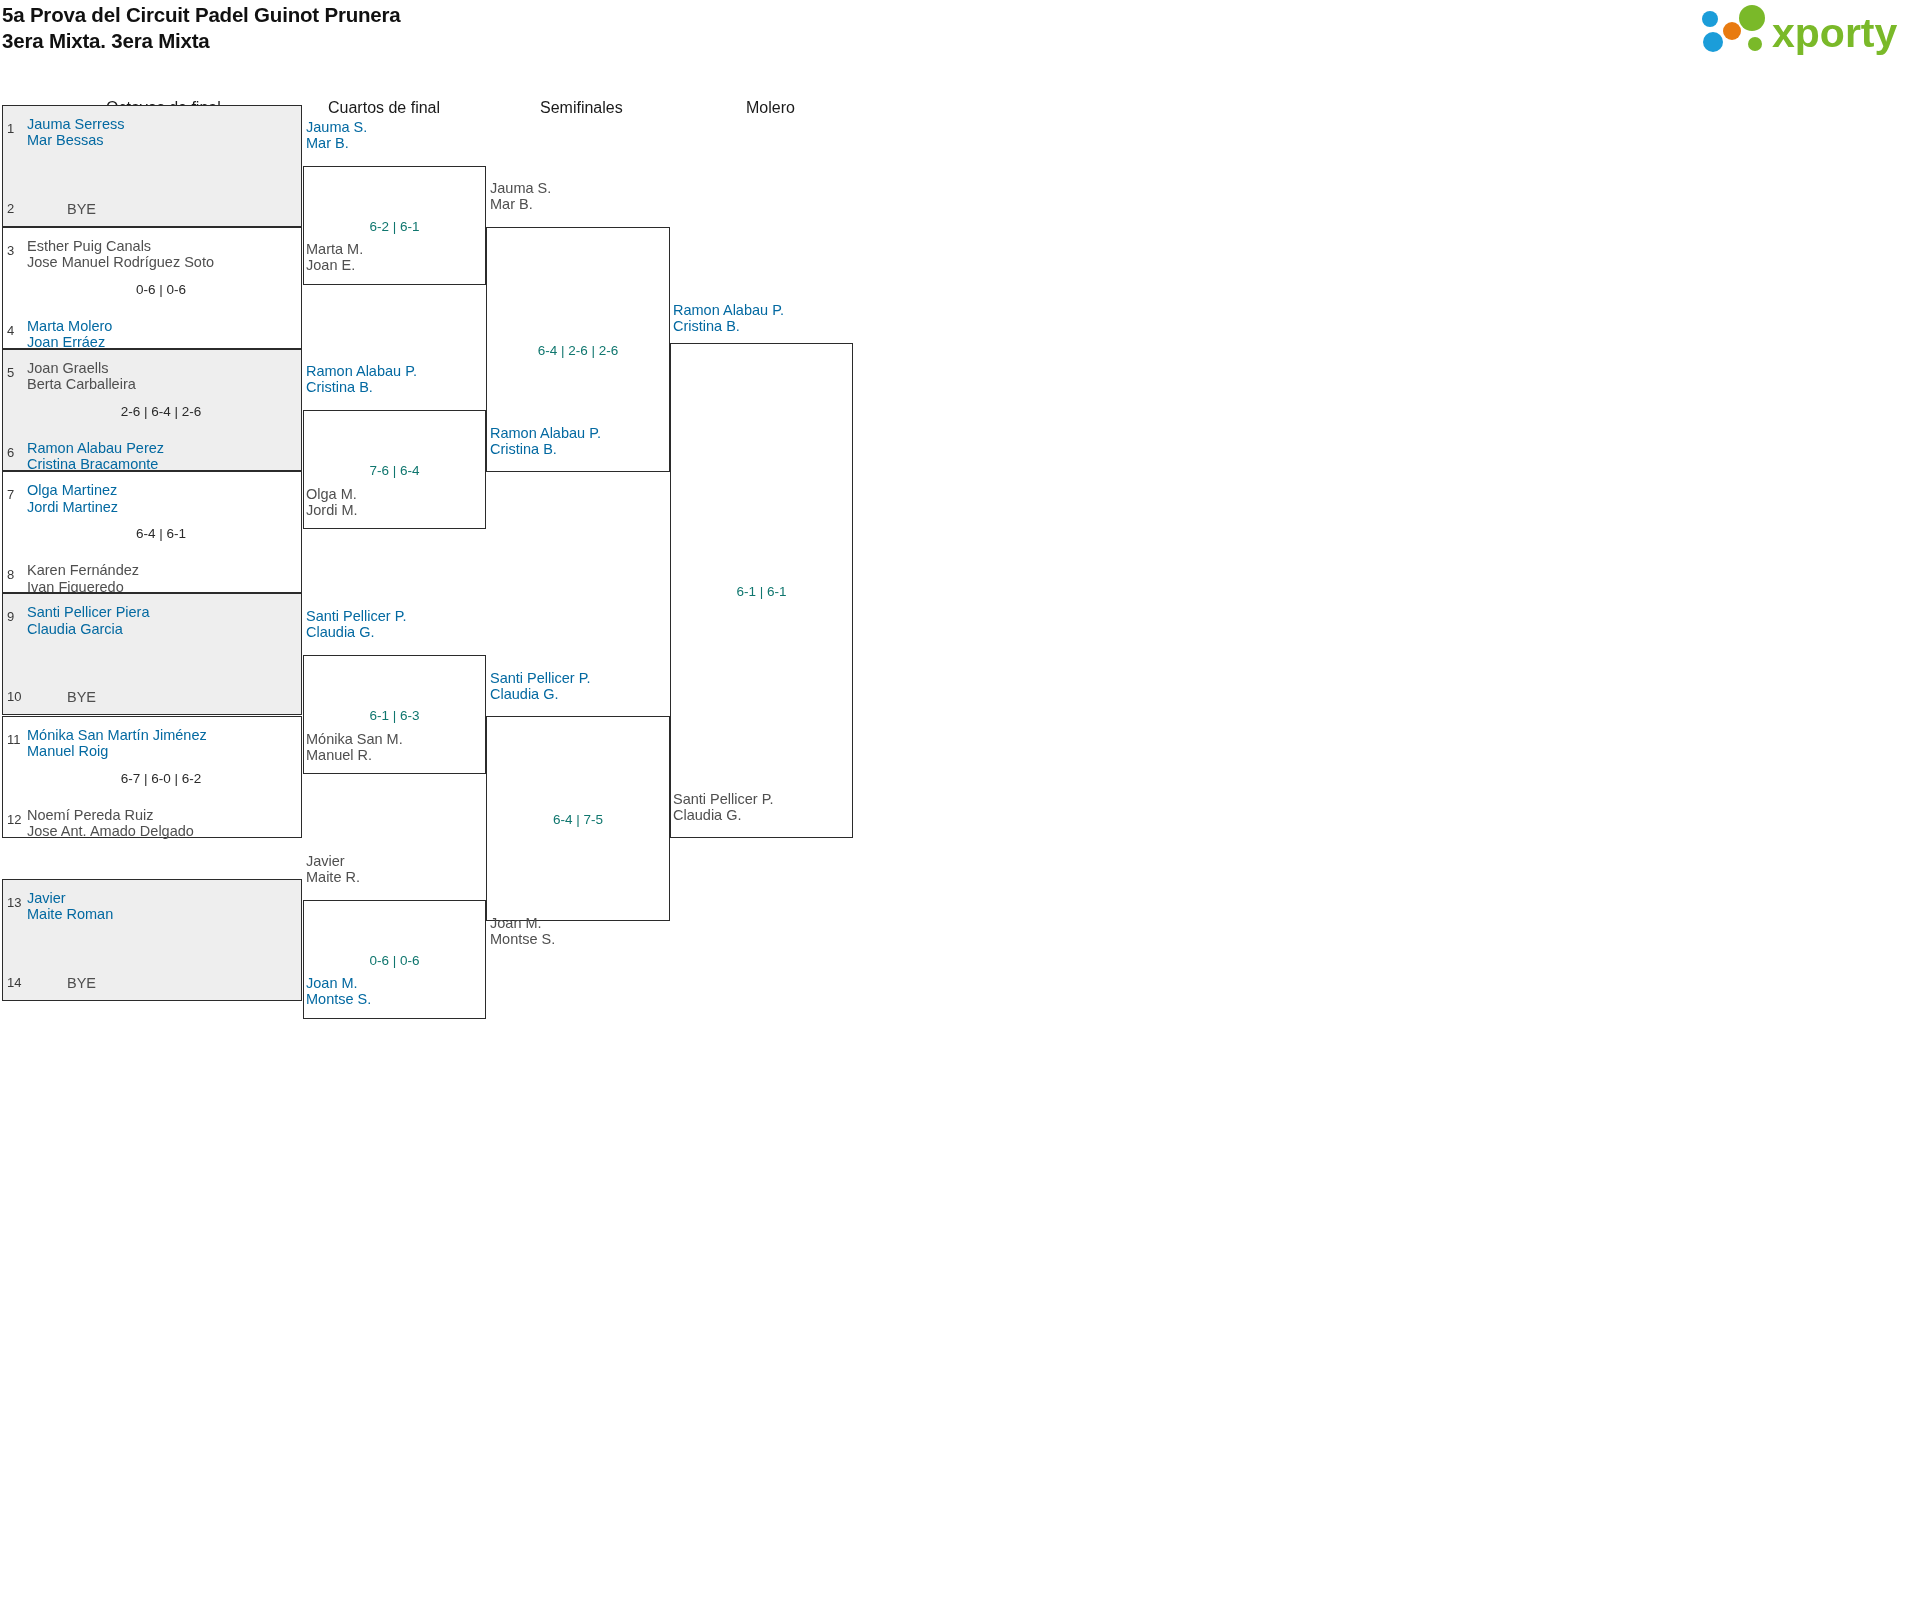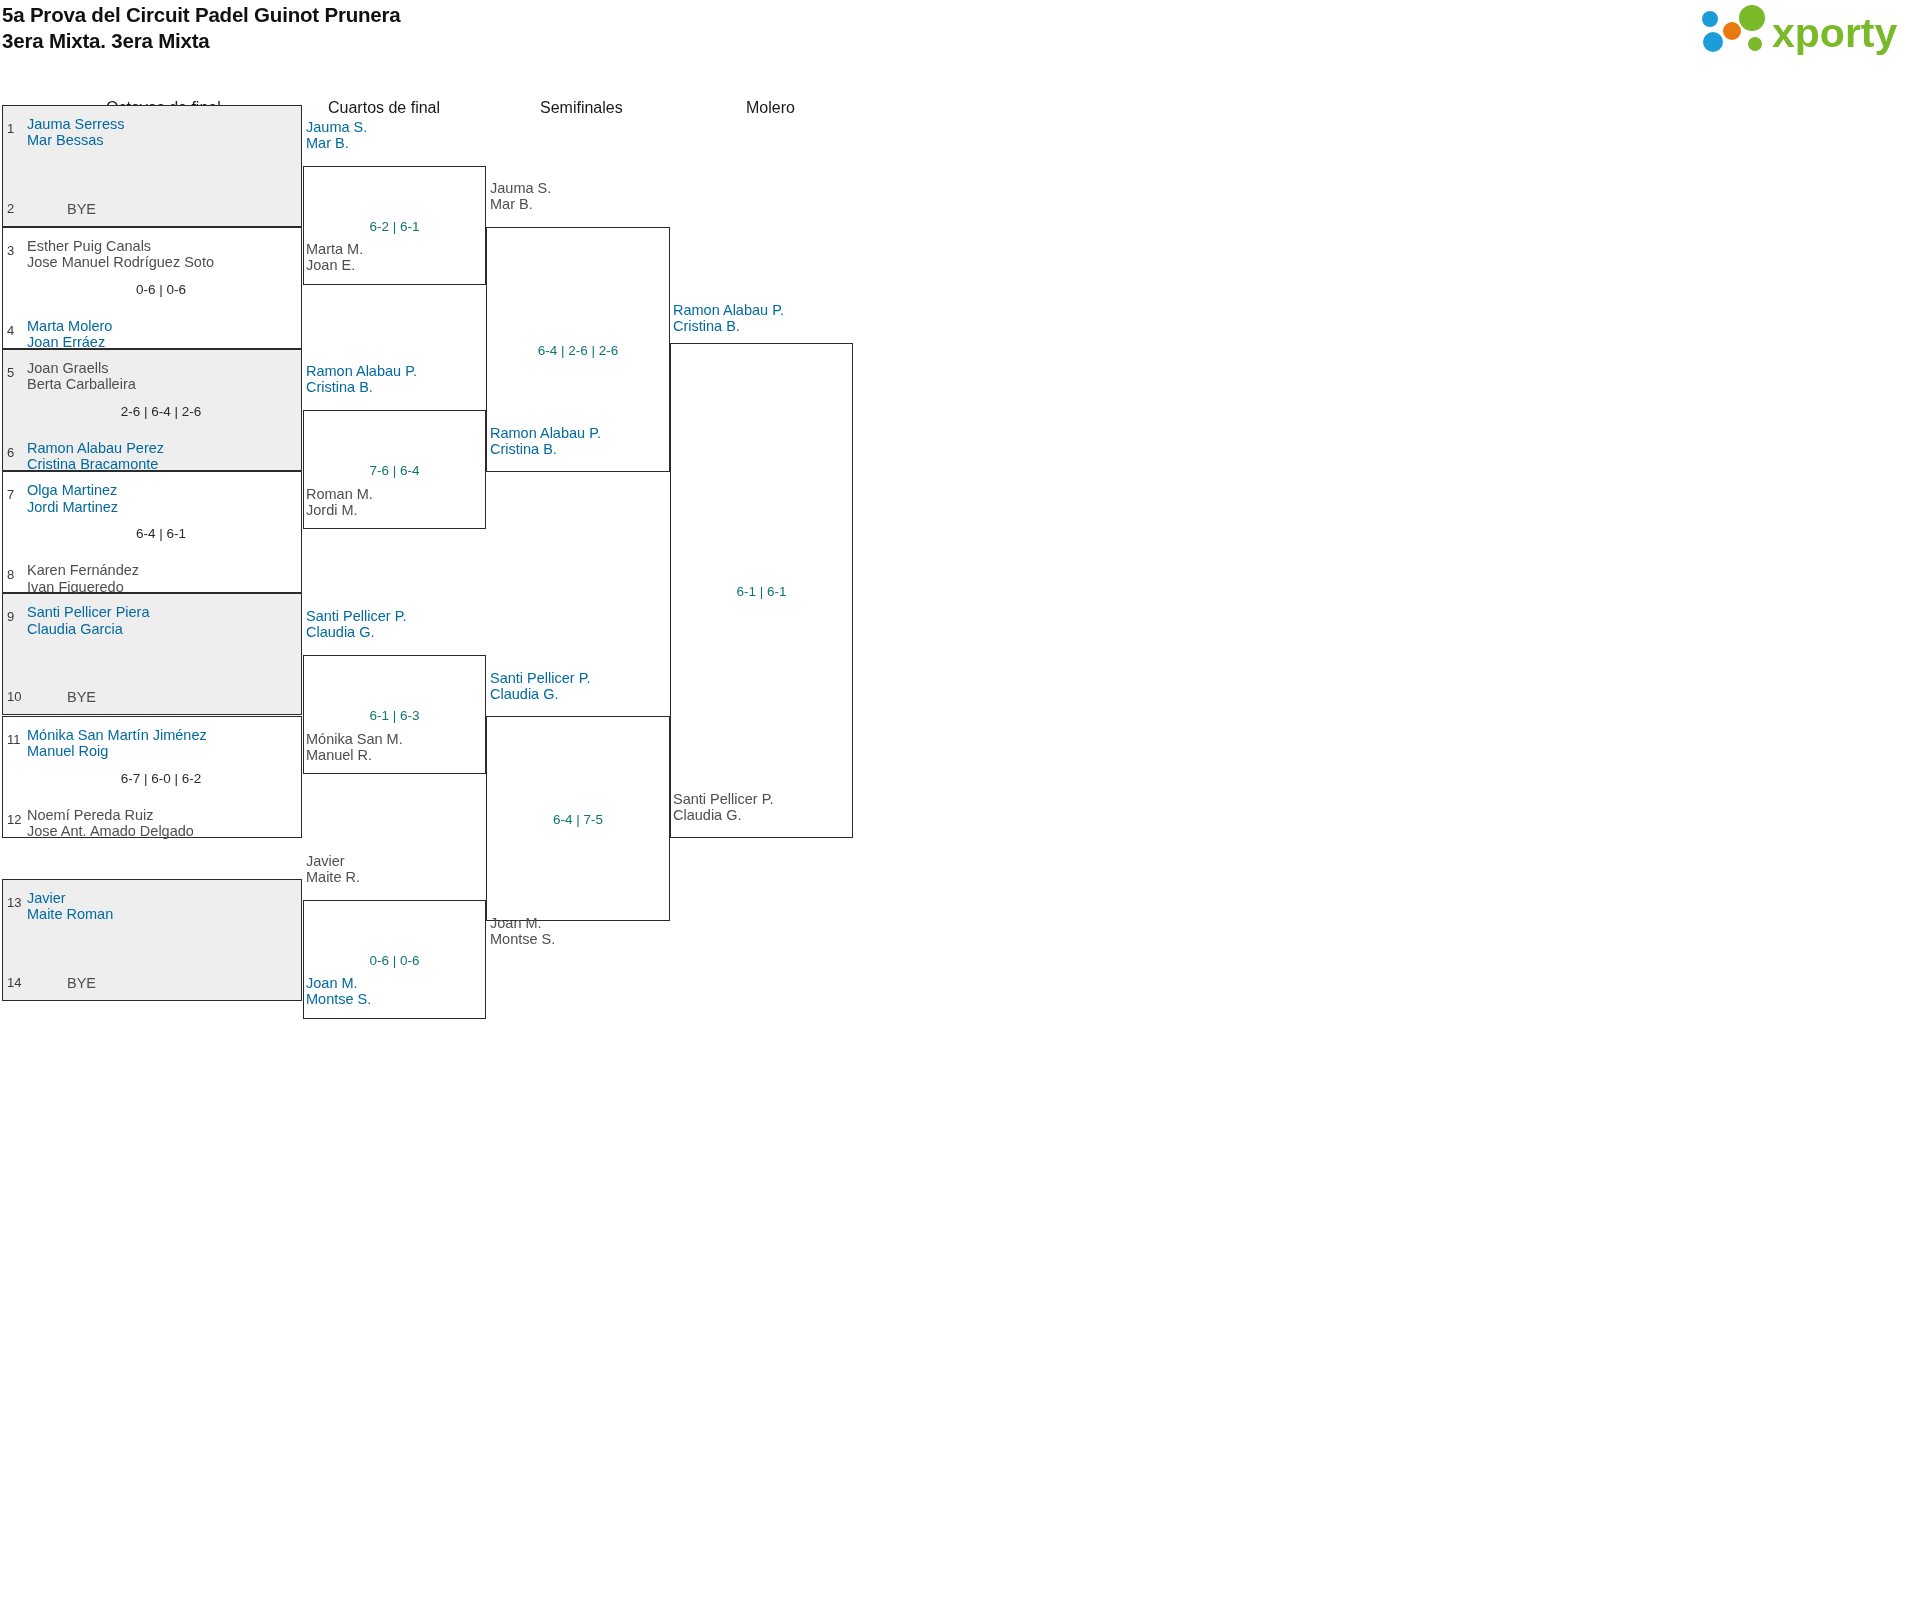--- a/index.html
+++ b/index.html
@@ -198,21 +198,21 @@
         <span class="ln">Joan E.</span>
       </div>
       <div class="adv winner" style="left: 306px; top: 363px;">
         <span class="ln">Ramon Alabau P.</span>
         <span class="ln">Cristina B.</span>
       </div>
       <div class="cbox" style="left: 303px; width: 183px; top: 410px; height: 119px;">
         <div class="sc">7-6 | 6-4</div>
       </div>
       <div class="adv loser" style="left: 306px; top: 486px;">
-        <span class="ln">Roman M.</span>
+        <span class="ln">Olga M.</span>
         <span class="ln">Jordi M.</span>
       </div>
       <div class="adv winner" style="left: 306px; top: 608px;">
         <span class="ln">Santi Pellicer P.</span>
         <span class="ln">Claudia G.</span>
       </div>
       <div class="cbox" style="left: 303px; width: 183px; top: 655px; height: 119px;">
         <div class="sc">6-1 | 6-3</div>
       </div>
       <div class="adv loser" style="left: 306px; top: 731px;">

